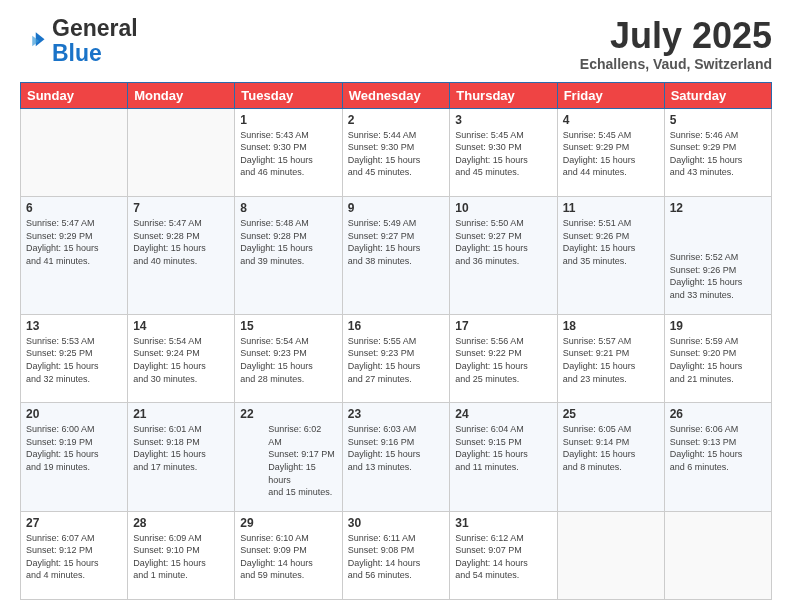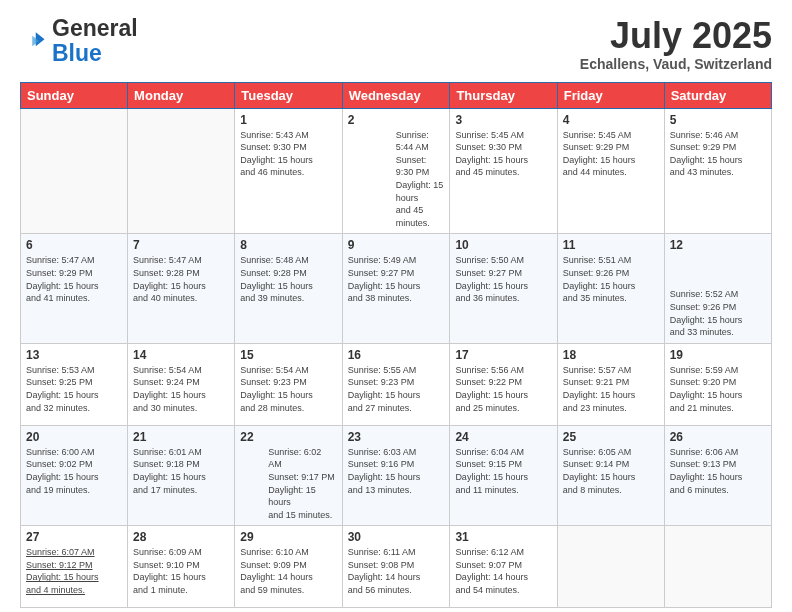--- a/index.html
+++ b/index.html
@@ -135,21 +135,21 @@
           <td class="empty-cell"></td>
           <td>
             <span class="day-number">1</span>
             <div class="day-info" style="white-space: pre-line;">Sunrise: 5:43 AM
 Sunset: 9:30 PM
 Daylight: 15 hours
 and 46 minutes.</div>
           </td>
           <td>
             <span class="day-number">2</span>
-            <div class="day-info" style="white-space: pre-line; margin-left: 48px;">Sunrise: 5:44 AM
+            <div class="day-info" style="white-space: pre-line;">Sunrise: 5:44 AM
 Sunset: 9:30 PM
 Daylight: 15 hours
 and 45 minutes.</div>
           </td>
           <td>
             <span class="day-number">3</span>
             <div class="day-info" style="white-space: pre-line;">Sunrise: 5:45 AM
 Sunset: 9:30 PM
 Daylight: 15 hours
 and 45 minutes.</div>
@@ -268,21 +268,21 @@
             <div class="day-info" style="white-space: pre-line;">Sunrise: 5:59 AM
 Sunset: 9:20 PM
 Daylight: 15 hours
 and 21 minutes.</div>
           </td>
         </tr>
         <tr class="week-row">
           <td>
             <span class="day-number">20</span>
             <div class="day-info" style="white-space: pre-line;">Sunrise: 6:00 AM
-Sunset: 9:02 PM
+Sunset: 9:19 PM
 Daylight: 15 hours
 and 19 minutes.</div>
           </td>
           <td>
             <span class="day-number">21</span>
             <div class="day-info" style="white-space: pre-line;">Sunrise: 6:01 AM
 Sunset: 9:18 PM
 Daylight: 15 hours
 and 17 minutes.</div>
           </td>
@@ -318,21 +318,21 @@
             <span class="day-number">26</span>
             <div class="day-info" style="white-space: pre-line;">Sunrise: 6:06 AM
 Sunset: 9:13 PM
 Daylight: 15 hours
 and 6 minutes.</div>
           </td>
         </tr>
         <tr class="week-row">
           <td>
             <span class="day-number">27</span>
-            <div class="day-info" style="white-space: pre-line; text-decoration: underline;">Sunrise: 6:07 AM
+            <div class="day-info" style="white-space: pre-line;">Sunrise: 6:07 AM
 Sunset: 9:12 PM
 Daylight: 15 hours
 and 4 minutes.</div>
           </td>
           <td>
             <span class="day-number">28</span>
             <div class="day-info" style="white-space: pre-line;">Sunrise: 6:09 AM
 Sunset: 9:10 PM
 Daylight: 15 hours
 and 1 minute.</div>

